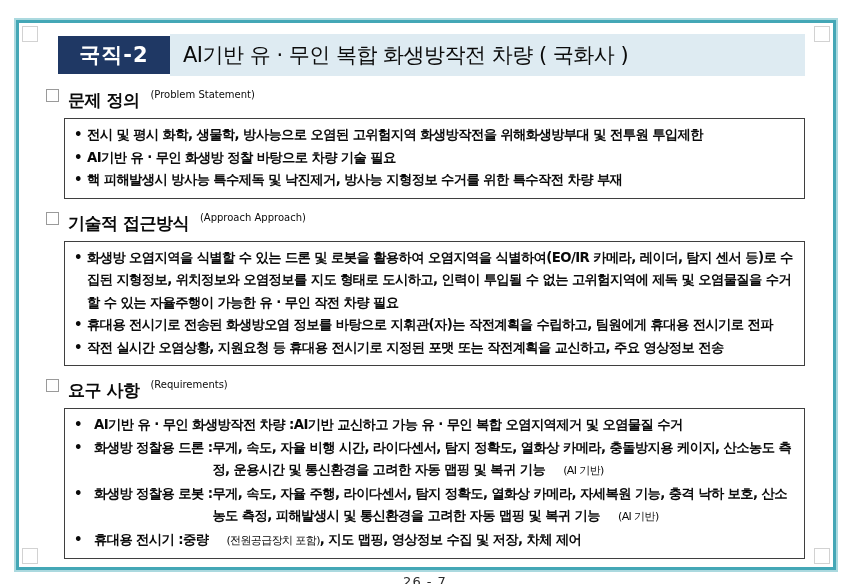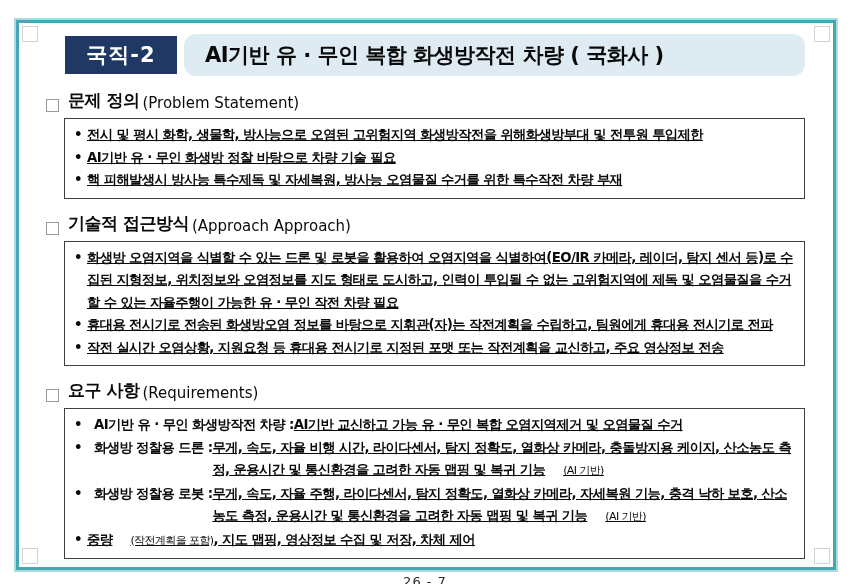--- a/index.html
+++ b/index.html
@@ -27,56 +27,56 @@
   .corner.tr { right: 3px; top: 3px; }
   .corner.bl { left: 3px;  bottom: 3px; }
   .corner.br { right: 3px; bottom: 3px; }
 
   .content { position: absolute; inset: 0; padding: 9px 26px 0 29px; }
 
   
   .header-row { display: flex; align-items: stretch; margin: 2px 0 0 10px; height: 42px; }
   .badge {
     background: var(--navy, #1f3864); color: #fff;
-    width: 112px; min-width: 112px; margin: 2px 7px;
+    width: 112px; min-width: 112px; margin: 2px 0;
     display: flex; align-items: center; justify-content: center;
     font-size: 21px; font-weight: bold; letter-spacing: 1px;
   }
   .title-bar {
     background: var(--title-bg, #deebf2);
     flex: 1; margin-right: 2px;
     display: flex; align-items: center;
-    padding-left: 21px;
-    font-size: 21px; font-weight: bold; letter-spacing: -0.5px;
-    white-space: nowrap; overflow: hidden; border-radius: 12px;
+    padding-left: 13px;
+    font-size: 21px; font-weight: normal; letter-spacing: -0.5px;
+    white-space: nowrap; overflow: hidden;
   }
 
   
   .section { margin-top: 13px; }
-  .section-heading { display: flex; align-items: flex-end; margin-left: -2px; }
+  .section-heading { display: flex; align-items: flex-start; margin-left: -2px; }
   .checkbox-icon {
     width: 13px; height: 13px; border: 1.5px solid #9a9a9a;
     margin-right: 9px; background: #fff; flex: none;
   }
   .heading-ko { font-size: 17px; font-weight: bold; letter-spacing: -0.5px; }
-  .heading-en { font-size: 15px; font-weight: normal; margin-left: 3px; }
+  .heading-en { font-size: 10px; font-weight: normal; margin-left: 11px; }
 
   .section-box {
     border: 1.6px solid #3f3f3f; background: #fff;
     margin: 6px 2px 0 16px; padding: 5px 9px 6px 9px;
   }
   ul.bullets { list-style: none; margin: 0; padding: 0; }
   li.bullet {
     display: flex; align-items: flex-start;
     font-size: 13.3px; font-weight: 600; line-height: 22.5px;
     letter-spacing: -0.6px;
   }
   .marker { flex: none; width: 13px; text-align: left; }
   .b-label { flex: none; white-space: nowrap; margin-left: 7px; }
-  .b-content { flex: 1; min-width: 0; text-decoration: underline; }
+  .b-content { flex: 1; min-width: 0; }
   .seg-small { font-size: 11px; font-weight: 500; margin-left: 18px; }
 
   
   .footer-pagenum {
     position: absolute; left: 0; right: 0; top: 574px;
     text-align: center; font-size: 13px; color: #2b2b2b;
     letter-spacing: 1px;
   }
 </style>
 </head>
@@ -109,21 +109,21 @@
                 <li class="bullet">
                   <span class="marker">•</span>
                   <span class="b-content"><span>전시 및 평시 화학, 생물학, 방사능으로 오염된 고위험지역 화생방작전을 위해화생방부대 및 전투원 투입제한</span></span>
                 </li>
                 <li class="bullet">
                   <span class="marker">•</span>
                   <span class="b-content"><span>AI기반 유 · 무인 화생방 정찰 바탕으로 차량 기술 필요</span></span>
                 </li>
                 <li class="bullet">
                   <span class="marker">•</span>
-                  <span class="b-content"><span>핵 피해발생시 방사능 특수제독 및 자세복원, 방사능 오염물질 수거를 위한 특수작전 차량 부재</span></span>
+                  <span class="b-content"><span>핵 피해발생시 방사능 특수제독 및 낙진제거, 방사능 지형정보 수거를 위한 특수작전 차량 부재</span></span>
                 </li>
               </ul>
     </div>
   </section>
 
   <section class="section">
     <div class="section-heading">
       <span class="checkbox-icon"></span>
       <span class="heading-ko">기술적 접근방식</span>
       <span class="heading-en">(Approach Approach)</span>
@@ -160,25 +160,26 @@
                   <span class="b-content"><span>AI기반 교신하고 가능 유 · 무인 복합 오염지역제거 및 오염물질 수거</span></span>
                 </li>
                 <li class="bullet">
                   <span class="marker">•</span>
                   <span class="b-label">화생방 정찰용 드론 : </span>
                   <span class="b-content"><span>무게, 속도, 자율 비행 시간, 라이다센서, 탐지 정확도, 열화상 카메라, 충돌방지용 케이지, 산소농도 측정, 운용시간 및 통신환경을 고려한 자동 맵핑 및 복귀 기능</span><span class="seg-small">(AI 기반)</span></span>
                 </li>
                 <li class="bullet">
                   <span class="marker">•</span>
                   <span class="b-label">화생방 정찰용 로봇 : </span>
-                  <span class="b-content"><span>무게, 속도, 자율 주행, 라이다센서, 탐지 정확도, 열화상 카메라, 자세복원 기능, 충격 낙하 보호, 산소농도 측정, 운용시간 및 통신환경을 고려한 자동 맵핑 및 복귀 기능</span><span class="seg-small">(AI 기반)</span></span>
+                  <span class="b-content"><span>무게, 속도, 자율 주행, 라이다센서, 탐지 정확도, 열화상 카메라, 자세복원 기능, 충격 낙하 보호, 산소농도 측정, 피해발생시 및 통신환경을 고려한 자동 맵핑 및 복귀 기능</span><span class="seg-small">(AI 기반)</span></span>
                 </li>
                 <li class="bullet">
                   <span class="marker">•</span>
-                  <span class="b-content"><span>중량</span><span class="seg-small">(작전계획을 포함)</span><span>, 지도 맵핑, 영상정보 수집 및 저장, 차체 제어</span></span>
+                  <span class="b-label">휴대용 전시기 : </span>
+                  <span class="b-content"><span>중량</span><span class="seg-small">(전원공급장치 포함)</span><span>, 지도 맵핑, 영상정보 수집 및 저장, 차체 제어</span></span>
                 </li>
               </ul>
     </div>
   </section>
 </main>
 
     </div>
   </div>
 
   <div class="footer-pagenum">26 -  7</div>

